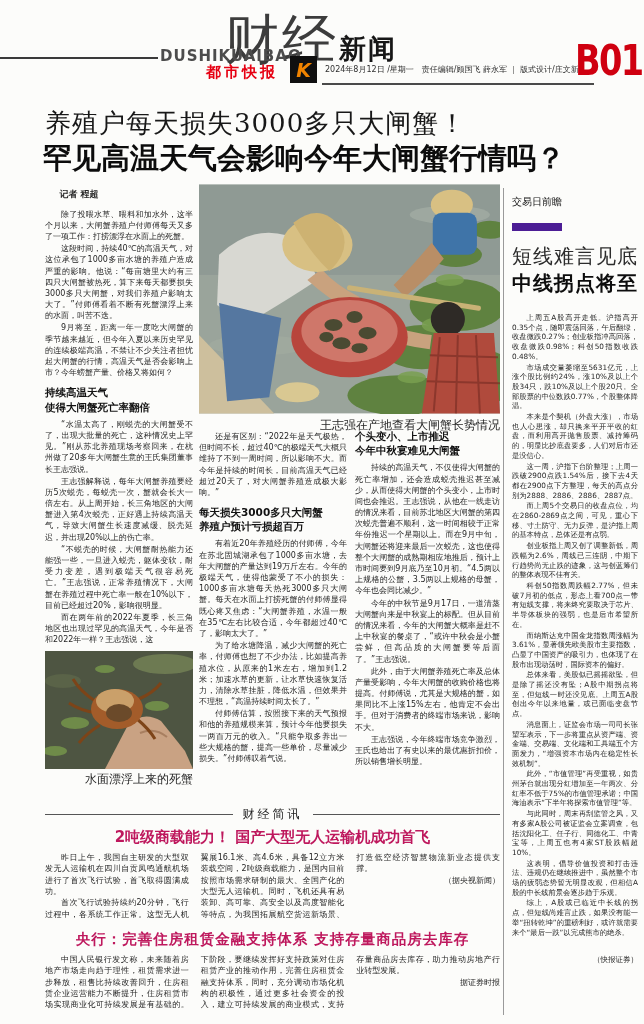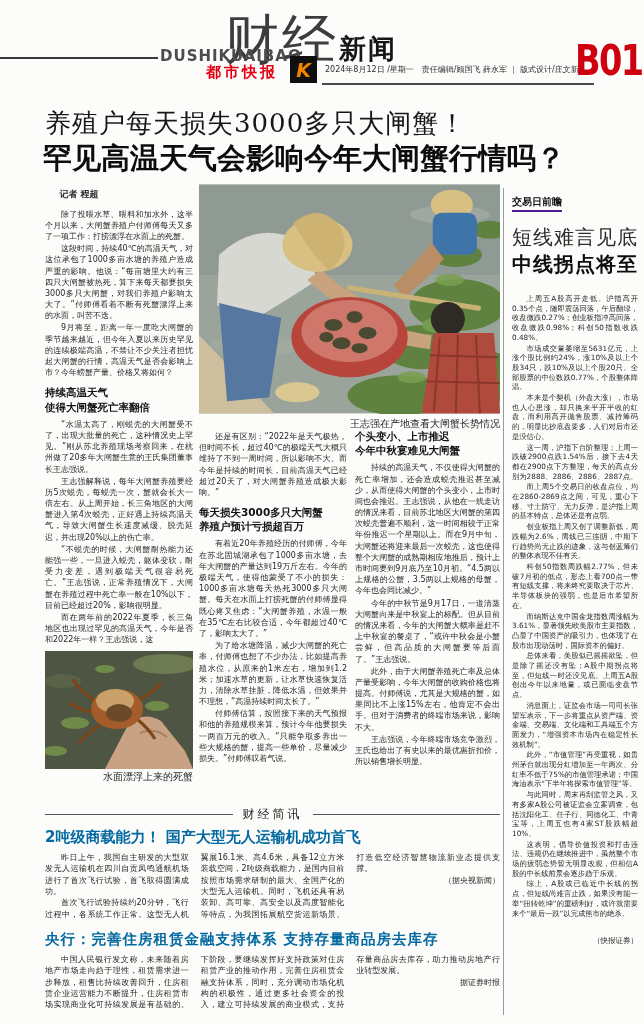--- a/index.html
+++ b/index.html
@@ -25,46 +25,46 @@
 
   
   .kicker { left:45px; top:106px; font-family:"DejaVu Serif","Liberation Serif",serif; font-size:26px; font-weight:500; color:#181818; letter-spacing:1px; }
   .mainhead { left:43px; top:139px; font-size:29px; font-weight:900; color:#0c0c0c; letter-spacing:0; }
 
   
   .col { font-size:8px; line-height:1.4; color:#262626; }
   .col p { text-indent:2em; text-align:justify; margin-bottom:1px; }
   .byline { font-size:9px; font-weight:700; padding-left:1.6em; margin-bottom:8px; }
   .subhead { font-size:10.5px; font-weight:800; color:#111; line-height:1.35; margin:7px 0 5px 0; }
-  .caption { font-size:10px; color:#262626; font-family:Liberation Mono, monospace; }
+  .caption { font-size:12px; color:#262626; font-family:Liberation Sans, sans-serif; }
   #col1 { left:45px; top:188px; width:148px; }
   #main-photo { left:199px; top:184px; width:301px; height:230px; overflow:hidden; }
   #main-photo svg { display:block; width:100%; height:100%; }
   #photo-caption { left:199px; top:417px; width:301px; text-align:right; }
   #col2 { left:199px; top:431px; width:148px; }
   #col3 { left:355px; top:429px; width:145px; }
   #crab-photo { width:148px; height:118px; margin-top:5px; overflow:hidden; }
   #crab-photo svg { display:block; width:100%; height:100%; }
   #crab-caption { display:block; text-align:right; margin-top:2px; }
 
   
   .vrule { left:503px; top:188px; width:1px; height:827px; background:#9a9a9a; }
   #sidebar { left:512px; top:190px; width:126px; }
-  .sb-label { display:inline-block; font-size:10px; font-weight:700; color:#111; border-bottom:2px solid #4c1d95; padding-bottom:1px; margin-bottom:12px; }
+  .sb-label { display:inline-block; font-size:10px; font-weight:400; color:#111; border-bottom:8px solid #4c1d95; padding-bottom:14px; margin-bottom:12px; }
   .sb-title-light { font-size:20px; font-weight:400; color:#2c2c2c; letter-spacing:1px; }
   .sb-title-bold { font-size:20px; font-weight:900; color:#0d0d0d; letter-spacing:1px; margin-bottom:16px; }
   .sb-body { font-size:7.3px; line-height:1.33; color:#262626; }
   .sb-body p { text-indent:2em; text-align:justify; margin-bottom:1px; }
   .sb-sign { text-align:right; font-size:7.5px; margin-top:18px; }
 
   
   .divider { left:45px; top:806px; width:455px; display:flex; align-items:center; gap:10px; }
   .divider:before,.divider:after { content:""; flex:1; border-top:1px solid #555; }
   .divider-label { font-size:12px; color:#222; letter-spacing:3px; }
-  .sec-head { left:45px; width:455px; font-weight:800; color:#0369a1; }
+  .sec-head { left:45px; width:455px; text-align:center; font-weight:800; color:#be185d; }
   #briefs-head { top:828px; font-size:15px; }
   #briefs-body { left:45px; top:852px; width:455px; column-count:3; column-gap:12px; font-size:8px; line-height:1.42; color:#262626; height:72px; overflow:hidden; }
   #briefs-body p { text-indent:2em; text-align:justify; }
   #briefs-body p.sign { text-align:right; text-indent:0; }
   #pboc-head { top:930px; font-size:14.5px; letter-spacing:1px; }
   #pboc-body { left:45px; top:954px; width:455px; column-count:3; column-gap:12px; font-size:8px; line-height:1.42; color:#262626; height:66px; overflow:hidden; }
   #pboc-body p { text-indent:2em; text-align:justify; }
   #pboc-body p.sign { text-align:right; text-indent:0; }
 </style>
 </head>

